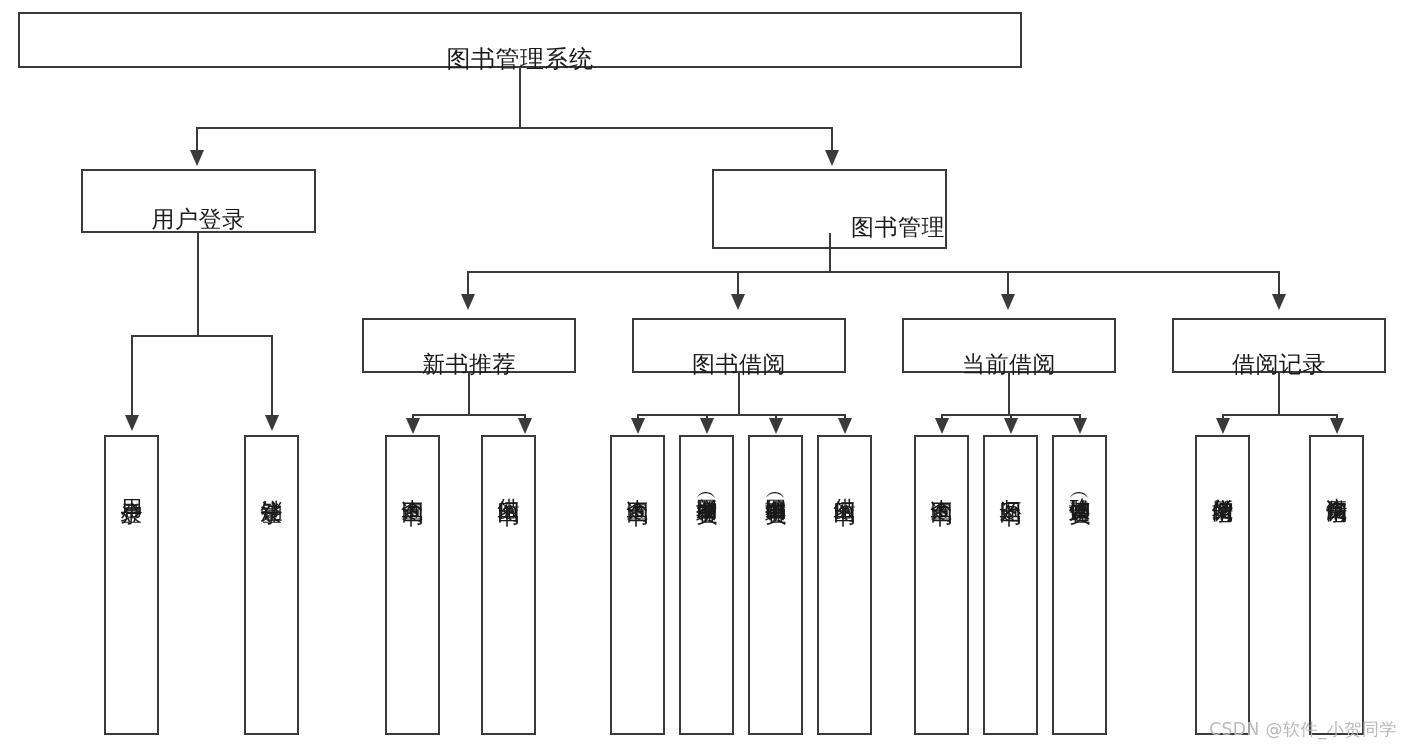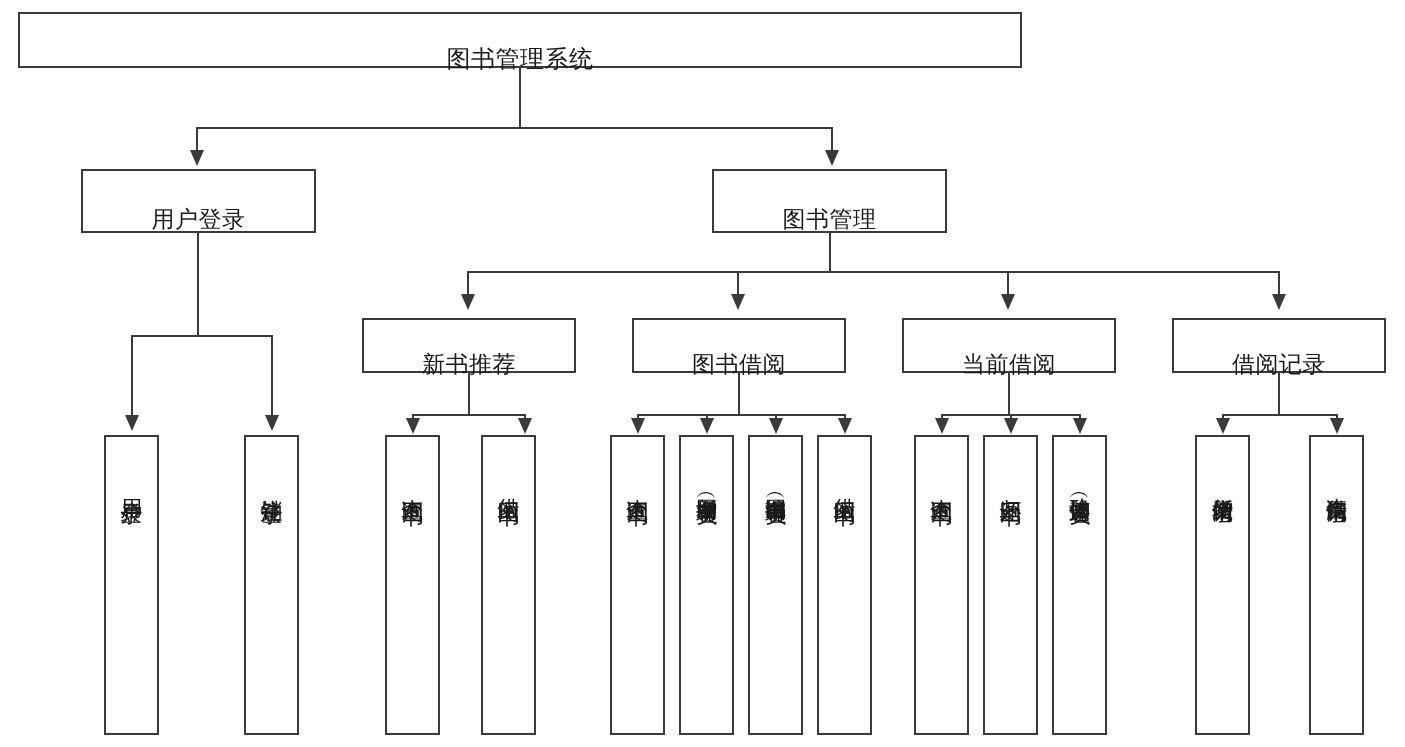--- a/index.html
+++ b/index.html
@@ -101,21 +101,21 @@
   <div class="seg h" style="left:196px; top:127px; width:637px;"></div>
 
   <div class="seg v" style="left:196px; top:127px; height:26px;"></div>
   <div class="arrow" style="left:190px; top:150px;"></div>
   <div class="seg v" style="left:831px; top:127px; height:26px;"></div>
   <div class="arrow" style="left:825px; top:150px;"></div>
 
   <div class="node horiz" style="left:81px; top:169px; width:235px; height:64px;">
     <span class="label">用户登录</span>
   </div>
-  <div class="node horiz" style="left:712px; top:169px; width:235px; height:64px;">
+  <div class="node horiz" style="left:712px; top:169px; width:235px; height:80px;justify-content:flex-end;">
     <span class="label">图书管理</span>
   </div>
 
   <div class="seg v" style="left:829px; top:233px; height:39px;"></div>
   <div class="seg h" style="left:467px; top:271px; width:813px;"></div>
   <div class="seg v" style="left:467px; top:271px; height:26px;"></div>
   <div class="arrow" style="left:461px; top:294px;"></div>
   <div class="seg v" style="left:737px; top:271px; height:26px;"></div>
   <div class="arrow" style="left:731px; top:294px;"></div>
   <div class="seg v" style="left:1007px; top:271px; height:26px;"></div>
@@ -214,14 +214,15 @@
     <span class="label">确认归还（管理员）</span>
   </div>
 
   <div class="node vert tall" style="left:1195px; top:435px; width:55px; height:300px;">
     <span class="label">新增借阅记录</span>
   </div>
   <div class="node vert tall" style="left:1309px; top:435px; width:55px; height:300px;">
     <span class="label">查询借阅记录</span>
   </div>
 
+  <div class="watermark">CSDN @软件_小贺同学</div>
 
 </div>
 
 </body></html>

